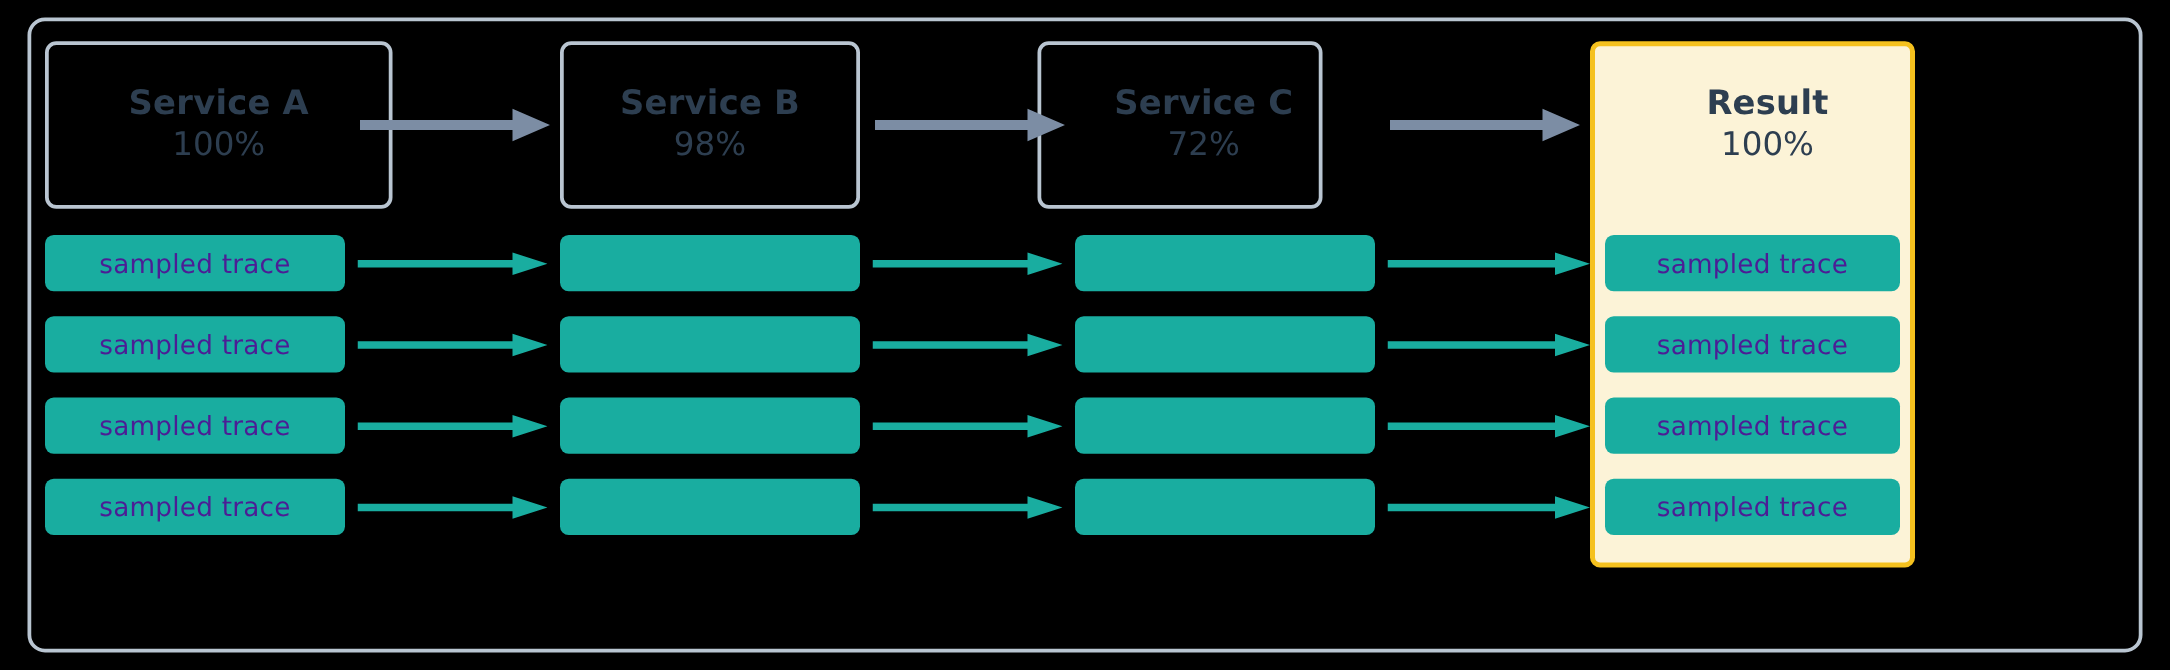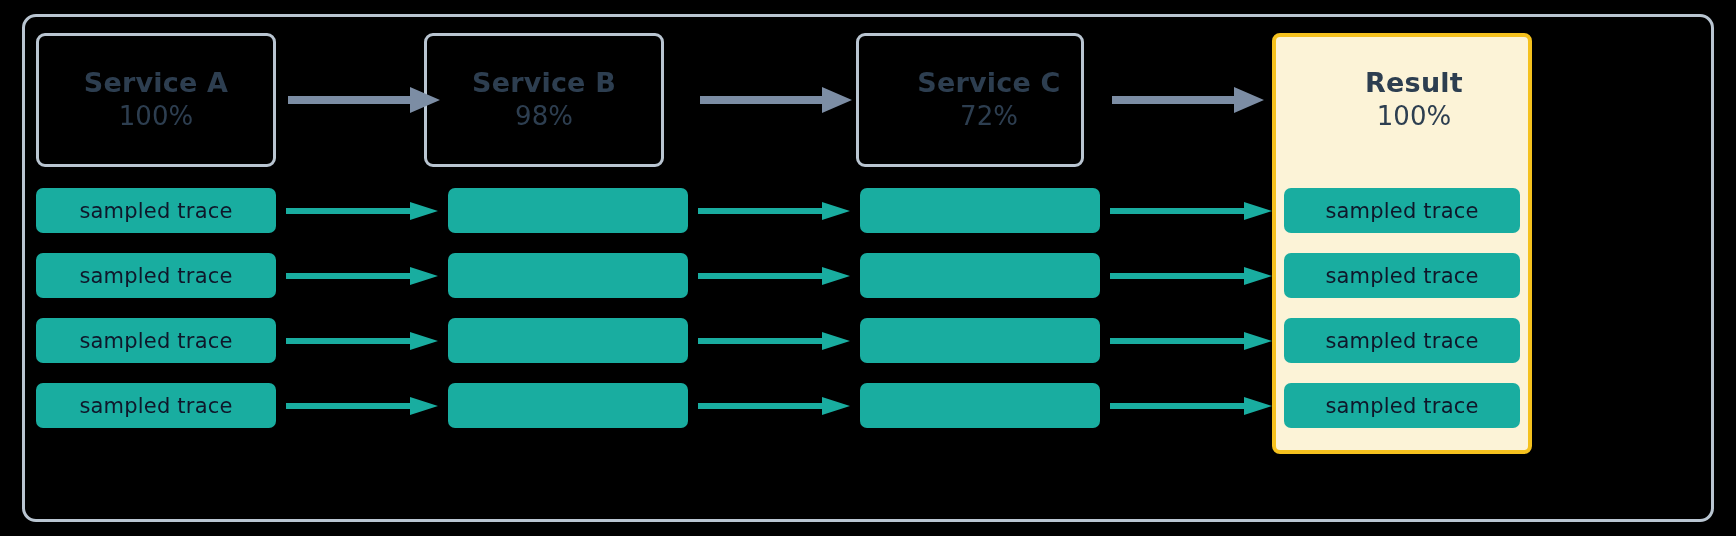--- a/index.html
+++ b/index.html
@@ -61,49 +61,49 @@
     color:#2d3e50;
   }
 
   
   .bar{
     position:absolute;
     height:45px;
     background:#19ada0;
     border-radius:7px;
     display:flex;align-items:center;justify-content:center;
-    color:#0f172a;
+    color:#4c1d95;
     font-size:21px;
     letter-spacing:.2px;
     box-sizing:border-box;
   }
 
   
   .arrow{position:absolute;display:block;}
 </style>
 </head>
 <body>
 
 <div id="stage">
 
   <div class="outer-frame"></div>
 
   <div class="result-panel"></div>
 
-  <div class="svc-box" style="left:36px;width:240px;">
+  <div class="svc-box" style="left:36px;width:278px;">
     <div class="svc-title">Service A</div>
     <div class="svc-pct">100%</div>
   </div>
 
-  <div class="svc-box" style="left:424px;width:240px;">
+  <div class="svc-box" style="left:448px;width:240px;">
     <div class="svc-title">Service B</div>
     <div class="svc-pct">98%</div>
   </div>
 
-  <div class="svc-box" style="left:856px;width:228px;padding-left:38px;">
+  <div class="svc-box" style="left:830px;width:228px;padding-left:38px;">
     <div class="svc-title">Service C</div>
     <div class="svc-pct">72%</div>
   </div>
 
   <div class="result-head" style="left:1272px;width:284px;">
     <div class="svc-title">Result</div>
     <div class="svc-pct">100%</div>
   </div>
 
   <svg class="arrow" style="left:288px;top:86px;" width="152" height="28" viewBox="0 0 152 28">

